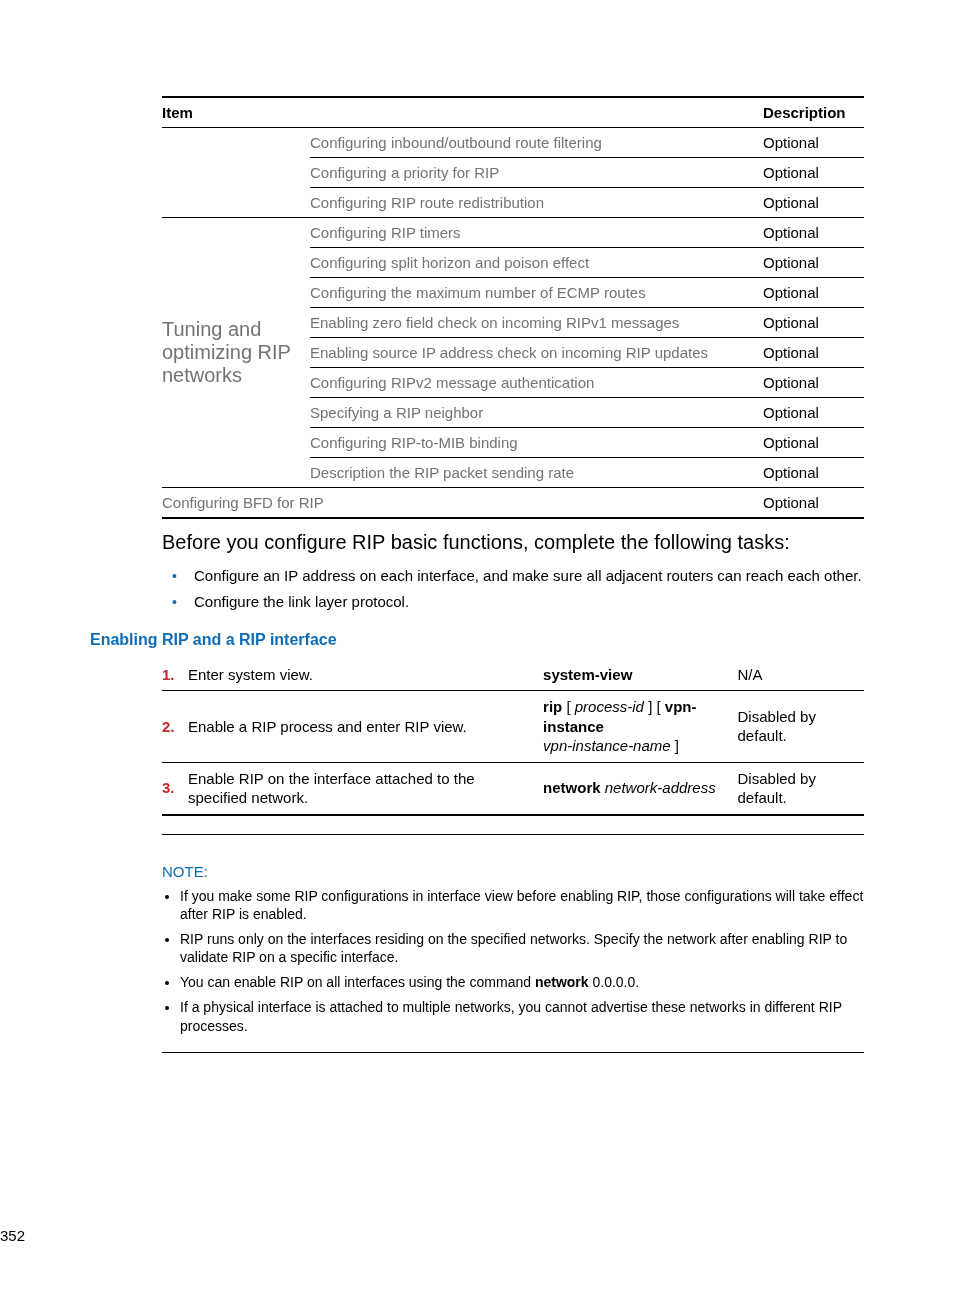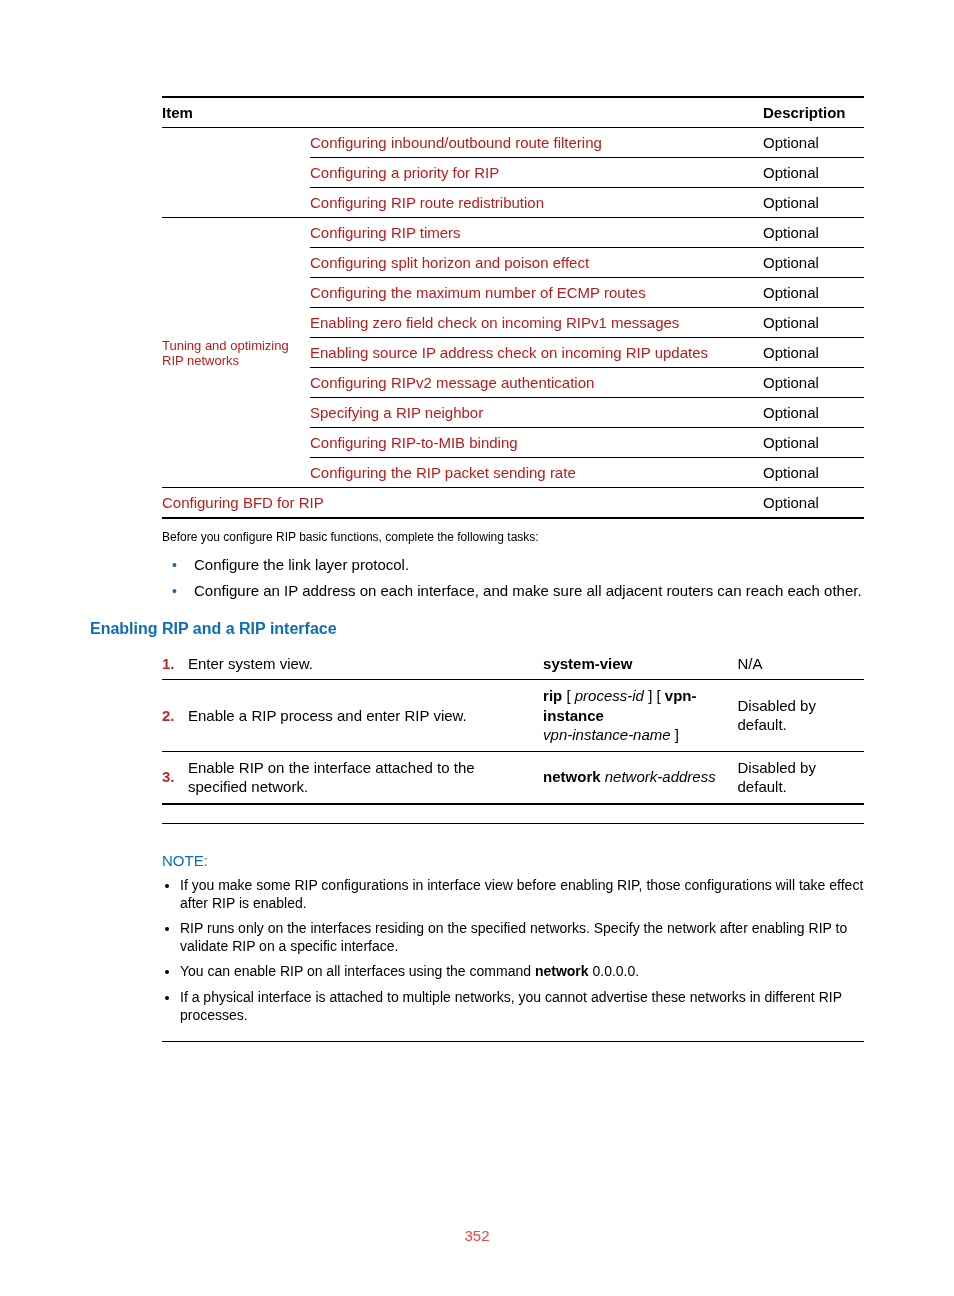--- a/index.html
+++ b/index.html
@@ -16,56 +16,56 @@
     box-sizing: border-box;
     width: 954px;
     height: 1296px;
     padding: 96px 90px 40px 90px;
     position: relative;
   }
   .pagenum {
     position: absolute;
     bottom: 52px;
     left: 0; right: 0;
-    text-align: center;
-    font-size: 15px;
-    color: #ef4444;
+    text-align: left;
+    font-size: 15px;
+    color: #000000;
   }
   table.t1 {
     width: 100%;
     border-collapse: collapse;
     margin-left: 72px;
     width: calc(100% - 72px);
     font-size: 15px;
   }
   table.t1 th {
     text-align: left;
     font-weight: bold;
     padding: 6px 8px 6px 0;
   }
   table.t1 td {
     padding: 6px 8px 6px 0;
     vertical-align: middle;
   }
   .top-thick { border-top: 2px solid #000; }
   .bot-thick { border-bottom: 2px solid #000; margin-top: 28px; }
   .bot-thin  { border-bottom: 1px solid #000; }
-  .link { color: #b91c1c; }
-  .groupcell { color: #0e6db6; vertical-align: middle; font-size: 13px; }
+  .link { color: #737373; }
+  .groupcell { color: #0e6db6; vertical-align: middle; font-size: 20px; }
 
   h1.section {
     font-family: Arial, Helvetica, sans-serif;
     font-weight: normal;
     color: #0e6db6;
     font-size: 32px;
     margin: 34px 0 18px 0;
   }
   p.body {
     margin: 10px 0 10px 72px;
-    font-size: 12px;
+    font-size: 20px;
     line-height: 1.35;
   }
   ul.bullets {
     margin: 4px 0 10px 72px;
     padding-left: 28px;
     font-size: 15px;
   }
   ul.bullets li {
     list-style: none;
     position: relative;
@@ -185,37 +185,37 @@
     </tr>
     <tr>
       <td class="bot-thin"><span class="link">Specifying a RIP neighbor</span></td>
       <td class="bot-thin">Optional</td>
     </tr>
     <tr>
       <td class="bot-thin"><span class="link">Configuring RIP-to-MIB binding</span></td>
       <td class="bot-thin">Optional</td>
     </tr>
     <tr class="bot-thin">
-      <td class="bot-thin"><span class="link">Configuring the RIP packet sending rate</span></td>
+      <td class="bot-thin"><span class="link">Description the RIP packet sending rate</span></td>
       <td class="bot-thin">Optional</td>
     </tr>
 
     <tr class="bot-thick">
       <td colspan="2"><span class="link">Configuring BFD for RIP</span></td>
       <td>Optional</td>
     </tr>
   </tbody>
     </table>
 
 
   <p class="body">Before you configure RIP basic functions, complete the following tasks:</p>
 
   <ul class="bullets">
+    <li>Configure an IP address on each interface, and make sure all adjacent routers can reach each other.</li>
     <li>Configure the link layer protocol.</li>
-    <li>Configure an IP address on each interface, and make sure all adjacent routers can reach each other.</li>
   </ul>
 
   <h3 class="sub">Enabling RIP and a RIP interface</h3>
 
   <table class="t2">
     <tbody>
     <tr class="bot-thin">
       <td class="num">1.</td>
       <td>Enter system view.</td>
       <td><b>system-view</b></td>

